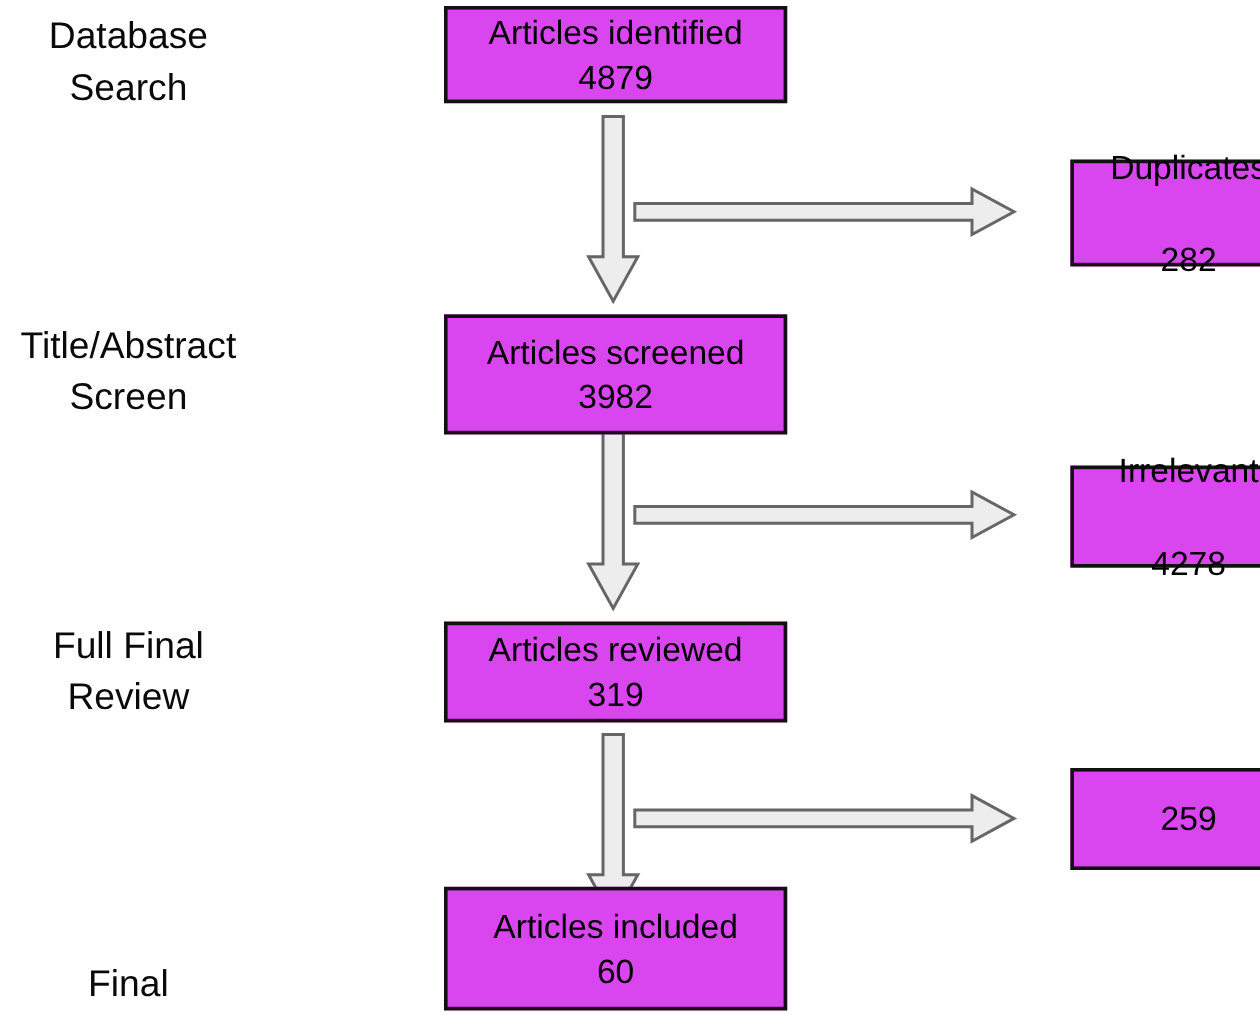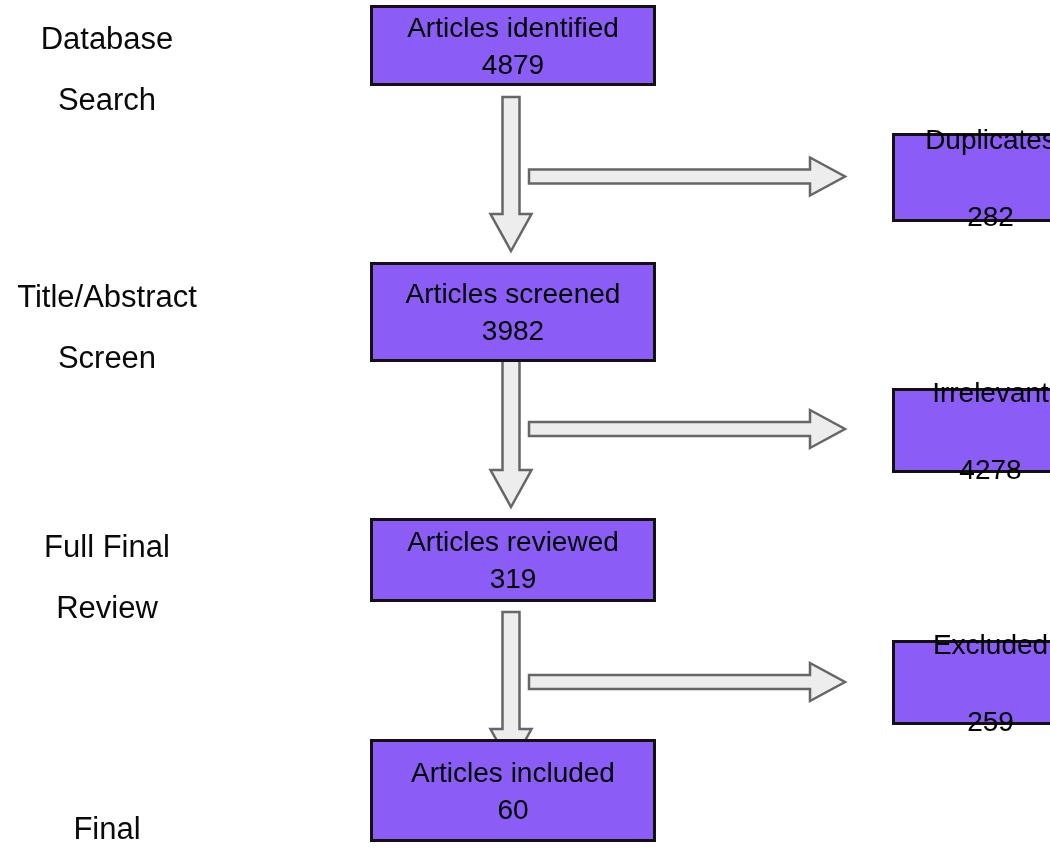--- a/index.html
+++ b/index.html
@@ -15,29 +15,29 @@
     font-family: "Liberation Sans", sans-serif;
     color: #000000;
     overflow: hidden;
   }
   .stage-label {
     position: absolute;
     left: 0;
     width: 214px;
     text-align: center;
     font-size: 31px;
-    line-height: 61px;
+    line-height: 43px;
     white-space: pre-line;
     color: #0a0a0a;
   }
   .flow-box {
     position: absolute;
     box-sizing: border-box;
     border: 3px solid #111111;
-    background: #8b5cf6;
+    background: #d946ef;
     display: flex;
     flex-direction: column;
     align-items: center;
     justify-content: center;
     text-align: center;
     font-size: 28px;
     line-height: 37px;
   }
   .main-box {
     left: 370px;
@@ -105,17 +105,16 @@
 
   <div class="flow-box side-box" style="top:133px;height:89px">
     <div>Duplicates</div>
     <div>282</div>
   </div>
   <div class="flow-box side-box" style="top:388px;height:85px">
     <div>Irrelevant</div>
     <div>4278</div>
   </div>
   <div class="flow-box side-box" style="top:640px;height:85px">
-    <div>Excluded</div>
     <div>259</div>
   </div>
 
 </div>
 
 </body></html>

